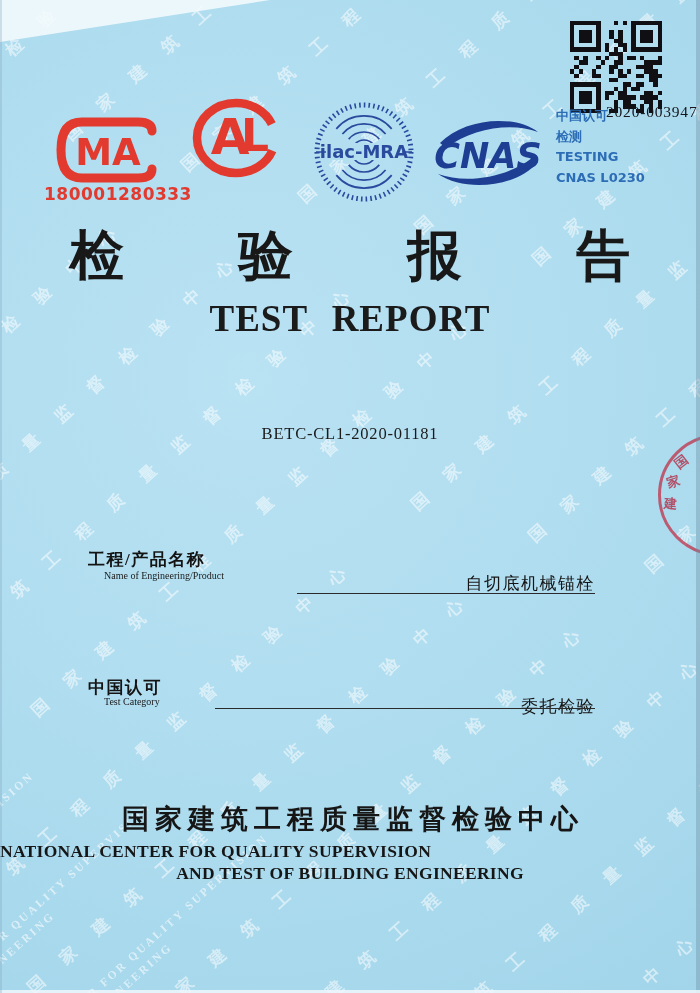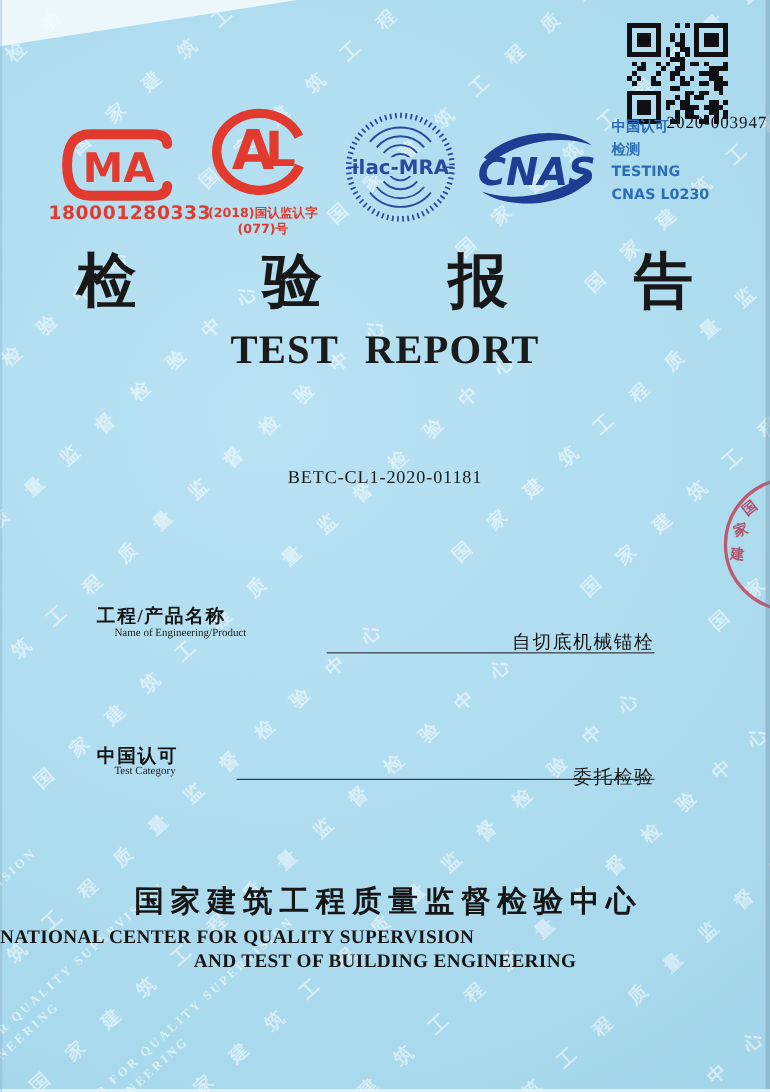--- a/index.html
+++ b/index.html
@@ -187,21 +187,20 @@
     <path d="M 100 19 Q 100 10 86 10 L 30 10 Q 9 10 9 38 Q 9 66 30 66 L 86 66 Q 100 66 100 57" fill="none" stroke="#e23a2e" stroke-width="9" stroke-linecap="round"></path>
     <text x="56" y="53" text-anchor="middle" fill="#e23a2e" font-family="DejaVu Sans, Liberation Sans, sans-serif" font-size="37" font-weight="800">MA</text>
   </svg>
   <div class="cma-no">180001280333</div>
 
   <svg class="logo cal-svg" width="100" height="96" viewBox="0 0 100 96">
     <ellipse cx="48" cy="48" rx="39" ry="35" fill="none" stroke="#e23a2e" stroke-width="8.5" stroke-dasharray="205 27" stroke-dashoffset="-13"></ellipse>
     <text x="42" y="64" text-anchor="middle" fill="#e23a2e" font-family="DejaVu Sans, Liberation Sans, sans-serif" font-size="50" font-weight="900">A</text>
     <text x="67" y="61" text-anchor="middle" fill="#e23a2e" font-family="DejaVu Sans, Liberation Sans, sans-serif" font-size="44" font-weight="900">L</text>
   </svg>
-  <div class="cal-caption">(2018)国认监认字(077)号</div>
 
   <svg class="logo ilac-svg" width="104" height="104" viewBox="0 0 104 104">
     <circle cx="52" cy="52" r="47" fill="none" stroke="#2a4a9e" stroke-width="5" stroke-dasharray="1.6 3.1"></circle>
     <path d="M 42.8 44.3 A 12 12 0 0 1 61.2 44.3" fill="none" stroke="#2a4a9e" stroke-width="1.7"></path>
     <path d="M 36.7 39.1 A 20 20 0 0 1 67.3 39.1" fill="none" stroke="#2a4a9e" stroke-width="1.7"></path>
     <path d="M 30.4 34.0 A 28 28 0 0 1 73.6 34.0" fill="none" stroke="#2a4a9e" stroke-width="1.7"></path>
     <path d="M 24.3 28.9 A 36 36 0 0 1 79.7 28.9" fill="none" stroke="#2a4a9e" stroke-width="1.7"></path>
     <path d="M 42.8 59.7 A 12 12 0 0 0 61.2 59.7" fill="none" stroke="#2a4a9e" stroke-width="1.7"></path>
     <path d="M 36.7 64.9 A 20 20 0 0 0 67.3 64.9" fill="none" stroke="#2a4a9e" stroke-width="1.7"></path>
     <path d="M 30.4 70.0 A 28 28 0 0 0 73.6 70.0" fill="none" stroke="#2a4a9e" stroke-width="1.7"></path>

